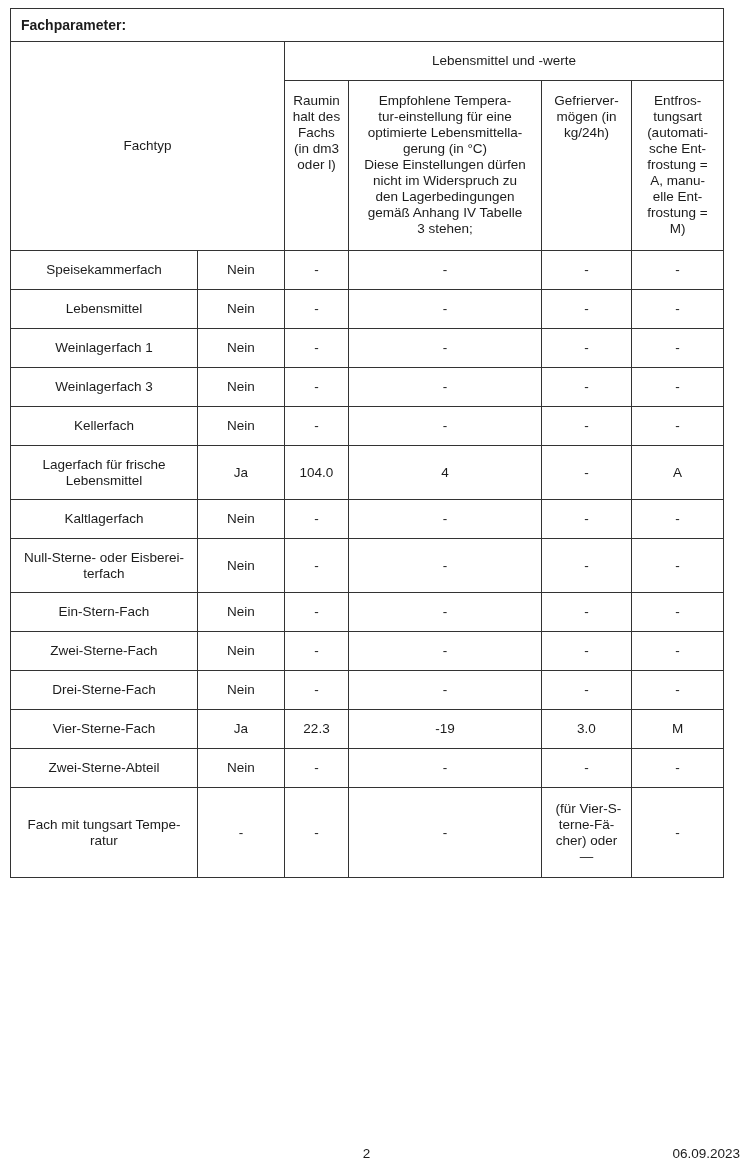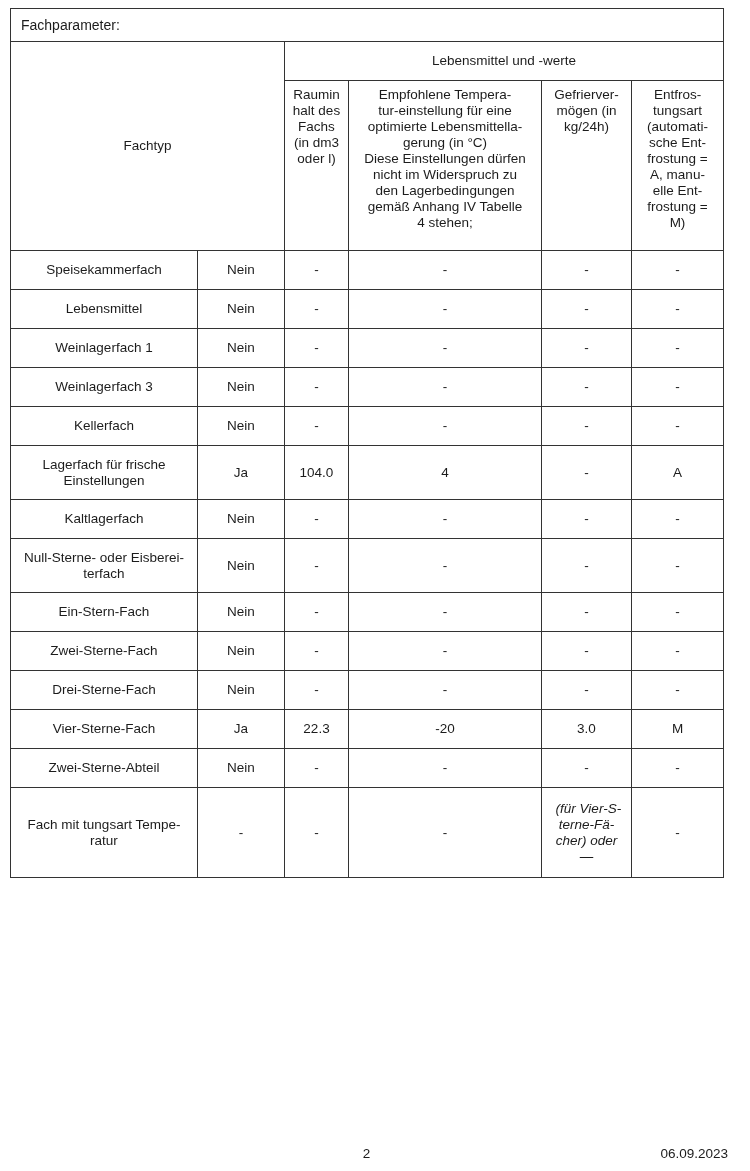--- a/index.html
+++ b/index.html
@@ -24,62 +24,61 @@
     line-height: 16px;
     text-align: center;
     vertical-align: middle;
     white-space: pre-line;
     padding: 2px 4px;
     word-wrap: break-word;
   }
   tr.title-row td {
     height: 33px;
     text-align: left;
-    font-weight: normal;
+    font-weight: bold;
     font-size: 14px;
     padding-left: 10px;
   }
   tr.group-row { height: 39px; }
   tr.subhead td {
     height: 170px;
     vertical-align: top;
-    padding-top: 6px;
+    padding-top: 12px;
   }
   td.fachtyp-head { vertical-align: middle; }
   tr.h39 { height: 39px; }
   tr.h54 { height: 54px; }
   tr.h90 { height: 90px; }
   td.name {
     text-align: left;
     padding-left: 10px;
     padding-right: 8px;
   }
   td.leftval {
     text-align: left;
     padding-left: 6px;
     padding-right: 2px;
-    font-style: italic;
   }
   .footer {
     position: absolute;
     left: 10px;
     top: 1146px;
     width: 730px;
     height: 18px;
     font-size: 13.5px;
     line-height: 16px;
   }
   .footer .page-num {
     position: absolute;
     left: 0; width: 713px;
     text-align: center;
   }
   .footer .doc-date {
     position: absolute;
-    right: 12px;
+    right: 0;
     text-align: left;
   }
 </style>
 </head>
 <body>
 
 <div class="page">
 
   <table class="fach">
     <colgroup>
@@ -108,21 +107,21 @@
 (in dm3
 oder l)</td>
       <td>Empfohlene Tempera-
 tur-einstellung für eine
 optimierte Lebensmittella-
 gerung (in °C)
 Diese Einstellungen dürfen
 nicht im Widerspruch zu
 den Lagerbedingungen
 gemäß Anhang IV Tabelle
-4 stehen;</td>
+3 stehen;</td>
       <td>Gefrierver-
 mögen (in
 kg/24h)</td>
       <td>Entfros-
 tungsart
 (automati-
 sche Ent-
 frostung =
 A, manu-
 elle Ent-
@@ -170,21 +169,21 @@
       <td class="name">Kellerfach</td>
       <td>Nein</td>
       <td>-</td>
       <td>-</td>
       <td>-</td>
       <td>-</td>
     </tr>
 
     <tr class="h54">
       <td class="name">Lagerfach für frische
-Einstellungen</td>
+Lebensmittel</td>
       <td>Ja</td>
       <td>104.0</td>
       <td>4</td>
       <td>-</td>
       <td>A</td>
     </tr>
 
     <tr class="h39">
       <td class="name">Kaltlagerfach</td>
       <td>Nein</td>
@@ -228,21 +227,21 @@
       <td>-</td>
       <td>-</td>
       <td>-</td>
       <td>-</td>
     </tr>
 
     <tr class="h39">
       <td class="name">Vier-Sterne-Fach</td>
       <td>Ja</td>
       <td>22.3</td>
-      <td>-20</td>
+      <td>-19</td>
       <td>3.0</td>
       <td>M</td>
     </tr>
 
     <tr class="h39">
       <td class="name">Zwei-Sterne-Abteil</td>
       <td>Nein</td>
       <td>-</td>
       <td>-</td>
       <td>-</td>

